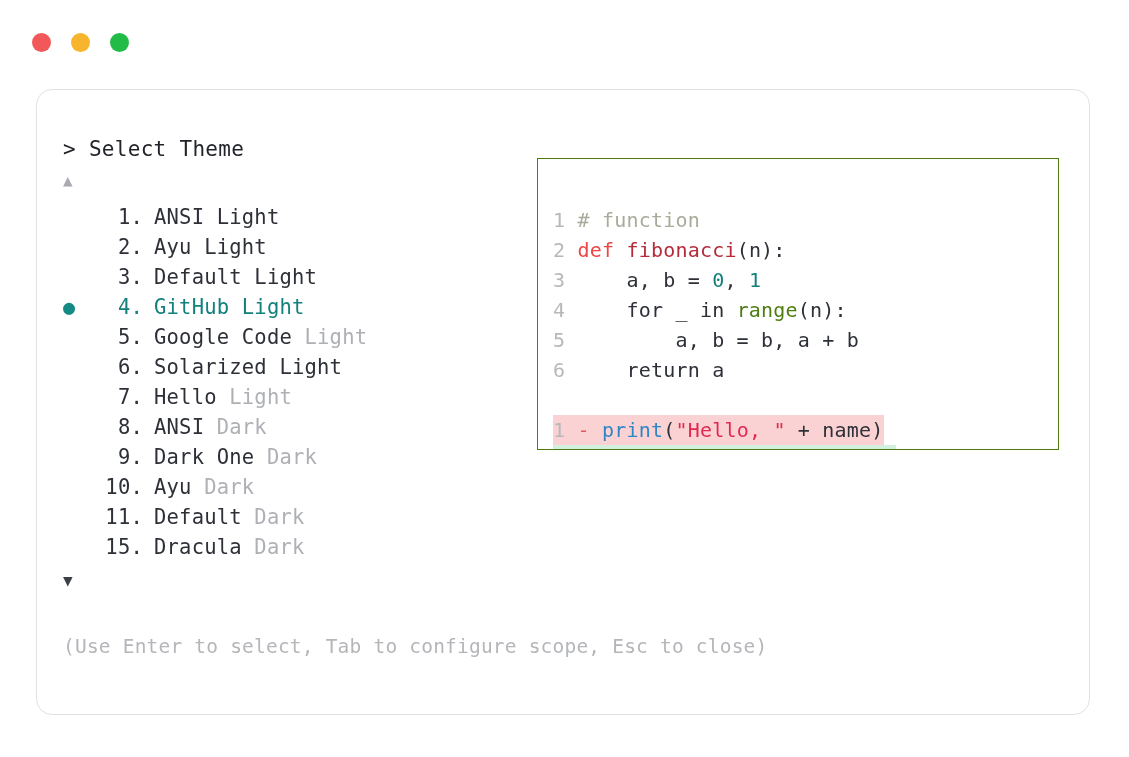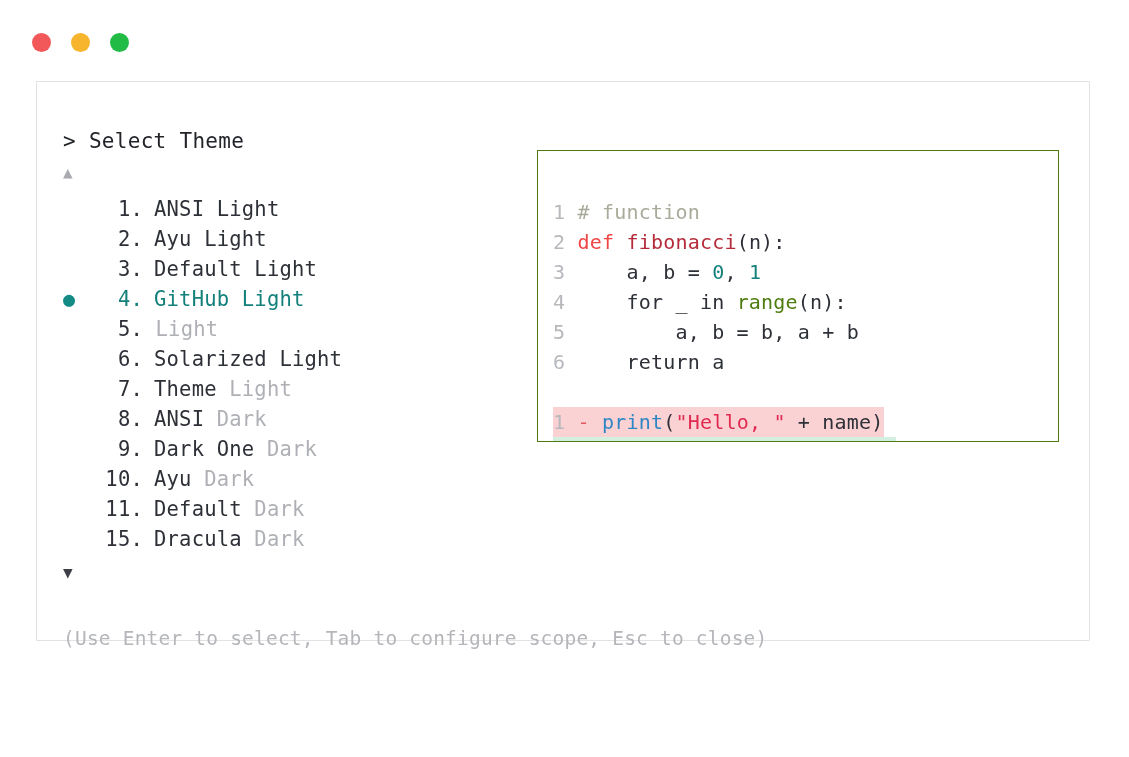--- a/index.html
+++ b/index.html
@@ -35,26 +35,26 @@
     width: 19px;
     height: 19px;
     border-radius: 50%;
     display: block;
   }
 
   
   .card {
     position: absolute;
     left: 36px;
-    top: 81px;
+    top: 89px;
     width: 1054px;
-    height: 560px;
+    height: 626px;
     box-sizing: border-box;
     border: 1px solid #e2e2e5;
-    border-radius: 1px;
+    border-radius: 16px;
     background: #ffffff;
   }
 
   .body-cols {
     position: absolute;
     left: 0;
     top: 0;
     width: 100%;
     height: 100%;
   }
@@ -208,23 +208,23 @@
     <div class="body-cols">
 
       <div class="left-pane">
         <div class="prompt-line">&gt; Select Theme</div>
         <div class="arrow arrow-up">▲</div>
         <div class="theme-list">
             <div class="theme-row"><span class="bullet-cell"></span><span class="num-cell">1.</span><span class="name-main">ANSI</span><span class="name-suffix solid"> Light</span></div>
             <div class="theme-row"><span class="bullet-cell"></span><span class="num-cell">2.</span><span class="name-main">Ayu</span><span class="name-suffix solid"> Light</span></div>
             <div class="theme-row"><span class="bullet-cell"></span><span class="num-cell">3.</span><span class="name-main">Default</span><span class="name-suffix solid"> Light</span></div>
             <div class="theme-row selected"><span class="bullet-cell">●</span><span class="num-cell">4.</span><span class="name-main">GitHub</span><span class="name-suffix solid"> Light</span></div>
-            <div class="theme-row"><span class="bullet-cell"></span><span class="num-cell">5.</span><span class="name-suffix"> Light</span></div>
+            <div class="theme-row"><span class="bullet-cell"></span><span class="num-cell">5.</span><span class="name-main">Google Code</span><span class="name-suffix"> Light</span></div>
             <div class="theme-row"><span class="bullet-cell"></span><span class="num-cell">6.</span><span class="name-main">Solarized</span><span class="name-suffix solid"> Light</span></div>
-            <div class="theme-row"><span class="bullet-cell"></span><span class="num-cell">7.</span><span class="name-main">Theme</span><span class="name-suffix"> Light</span></div>
+            <div class="theme-row"><span class="bullet-cell"></span><span class="num-cell">7.</span><span class="name-main">Hello</span><span class="name-suffix"> Light</span></div>
             <div class="theme-row"><span class="bullet-cell"></span><span class="num-cell">8.</span><span class="name-main">ANSI</span><span class="name-suffix"> Dark</span></div>
             <div class="theme-row"><span class="bullet-cell"></span><span class="num-cell">9.</span><span class="name-main">Dark One</span><span class="name-suffix"> Dark</span></div>
             <div class="theme-row"><span class="bullet-cell"></span><span class="num-cell">10.</span><span class="name-main">Ayu</span><span class="name-suffix"> Dark</span></div>
             <div class="theme-row"><span class="bullet-cell"></span><span class="num-cell">11.</span><span class="name-main">Default</span><span class="name-suffix"> Dark</span></div>
             <div class="theme-row"><span class="bullet-cell"></span><span class="num-cell">15.</span><span class="name-main">Dracula</span><span class="name-suffix"> Dark</span></div>
           </div>
         <div class="arrow arrow-down">▼</div>
       </div>
 
       <div class="hint">(Use Enter to select, Tab to configure scope, Esc to close)</div>

